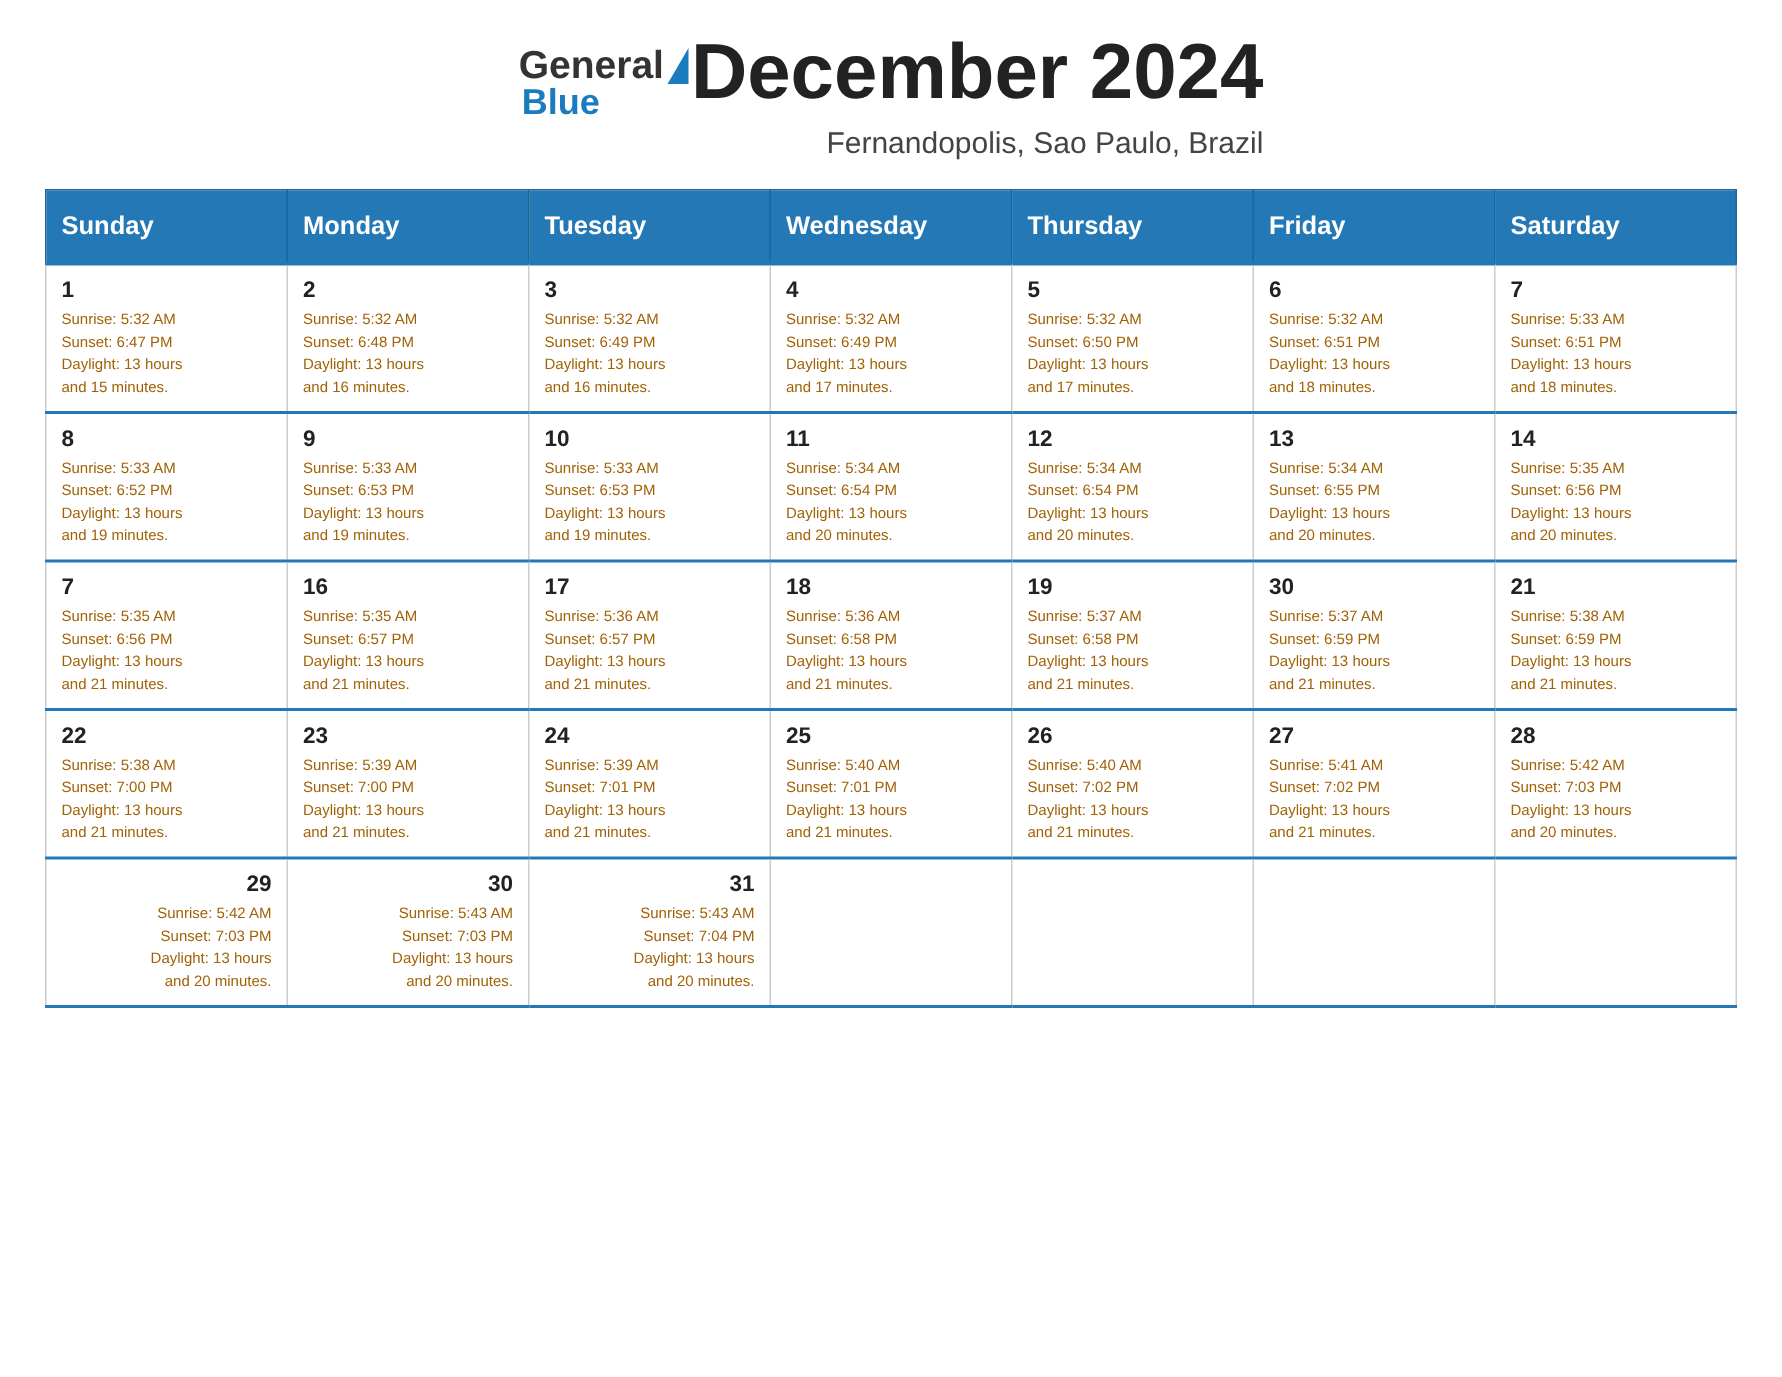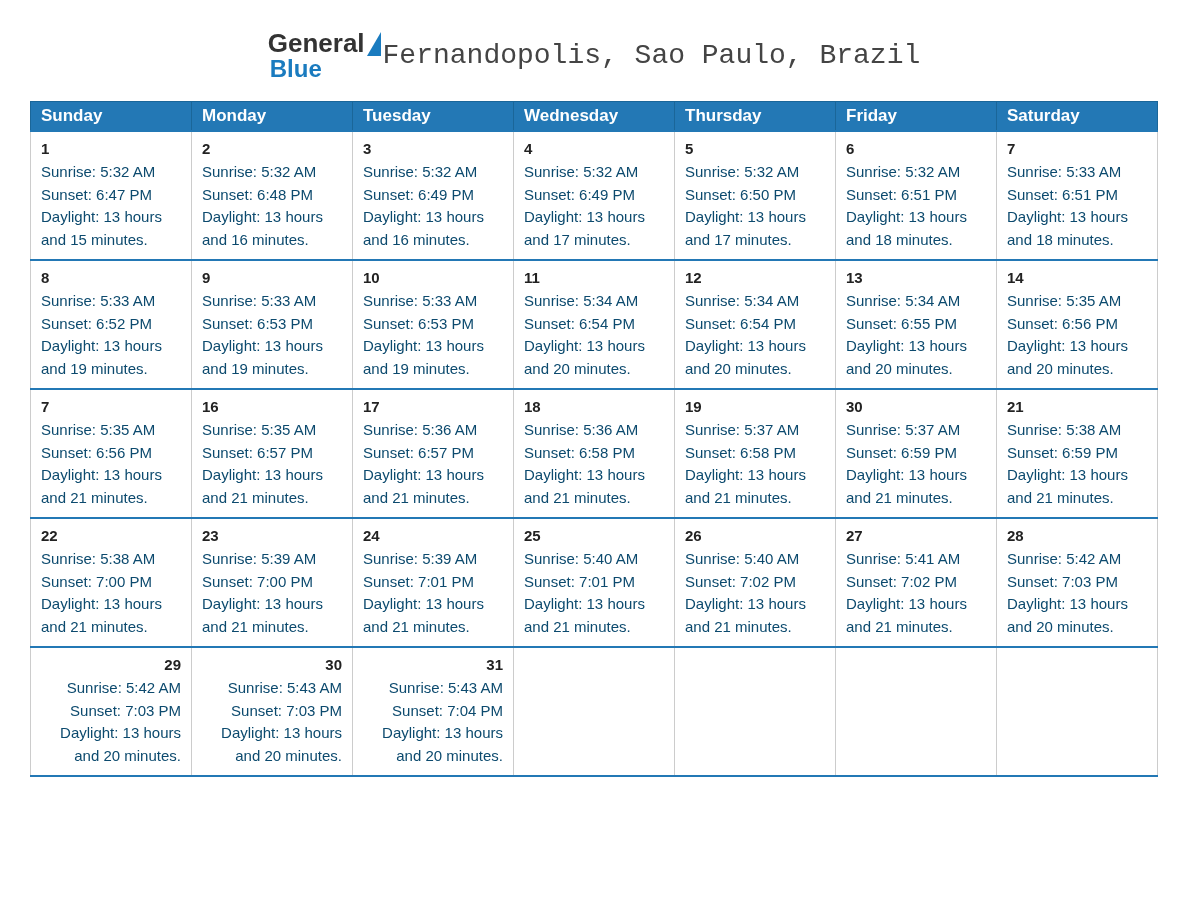--- a/index.html
+++ b/index.html
@@ -47,58 +47,57 @@
     .title-area {
       text-align: right;
     }
     .month-title {
       font-size: 52px;
       font-weight: bold;
       color: #222;
       line-height: 1.1;
     }
     .location {
-      font-size: 28px;
+      font-size: 20px;
       color: #444;
-      margin-top: 20px;
-      font-family: Liberation Mono, monospace;
+      margin-top: 8px;
     }
     .calendar-table {
       width: 100%;
       border-collapse: collapse;
       table-layout: fixed;
     }
     .calendar-table thead tr th {
       background-color: #2378b5;
       color: #fff;
       font-size: 17px;
       font-weight: bold;
-      padding: 4px 10px;
+      padding: 14px 10px;
       text-align: left;
       border: 1px solid #1a6699;
     }
     .calendar-table tbody tr td {
       vertical-align: top;
       padding: 8px 10px;
       border: 1px solid #ccc;
       font-size: 13px;
       color: #333;
       min-height: 90px;
       background: #fff;
     }
     .calendar-table tbody tr td .day-number {
       font-size: 15px;
       font-weight: bold;
       color: #222;
       margin-bottom: 4px;
       display: block;
     }
     .calendar-table tbody tr td .day-info {
-      font-size: 15px;
-      color: #0c4a6e;
+      font-size: 10px;
+      color: #a16207;
       line-height: 1.5;
     }
     .calendar-table tbody tr:last-child td {
       border-bottom: 2px solid #2378b5;
       text-align: right;
     }
     .calendar-table tbody tr td:first-child {
       border-left: 1px solid #ccc;
     }
     
@@ -120,20 +119,21 @@
   <div class="logo">
     <div class="logo-text">
       <span class="logo-general">General</span>
       <span class="logo-triangle"></span>
     </div>
     <div style="margin-top:-4px; margin-left:2px;">
       <span class="logo-blue">Blue</span>
     </div>
   </div>
   <div class="title-area">
+    <div class="month-title">December 2024</div>
     <div class="location">Fernandopolis, Sao Paulo, Brazil</div>
   </div>
 </div>
 
 <table class="calendar-table">
   <thead>
     <tr>
 
     <th>Sunday</th>
         <th>Monday</th>

